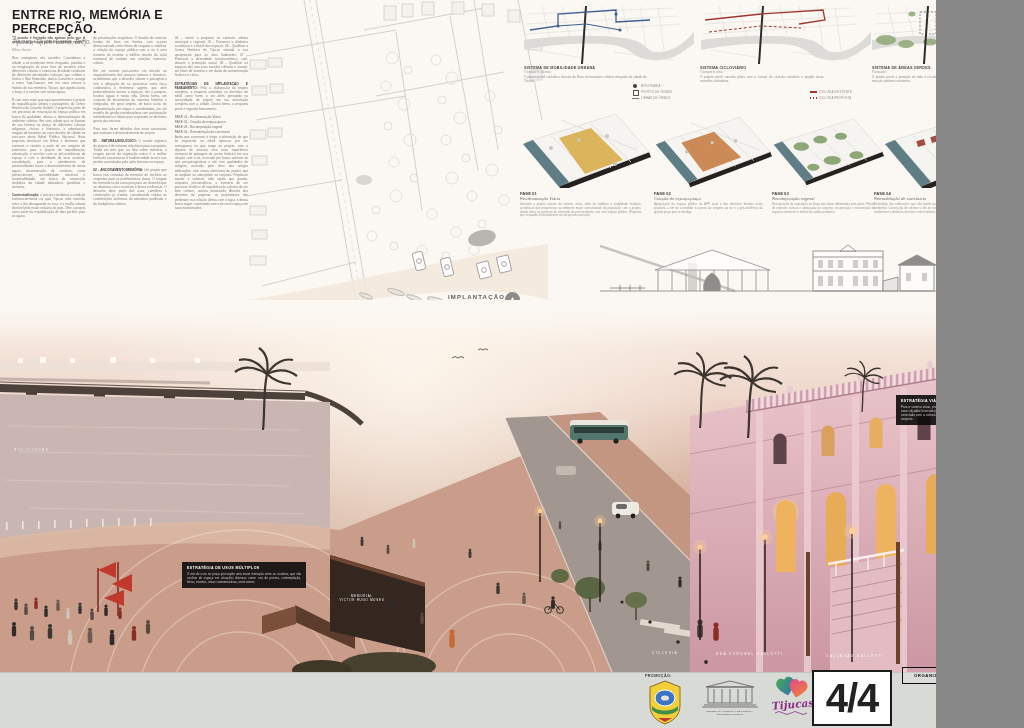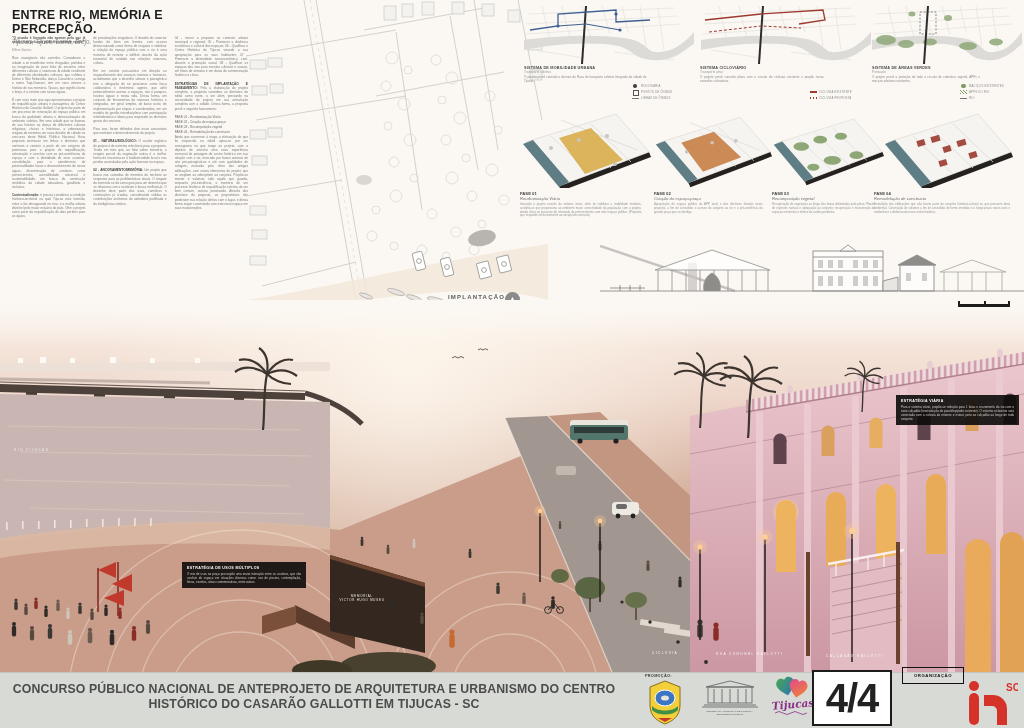--- a/index.html
+++ b/index.html
@@ -1,16 +1,16 @@
 <!DOCTYPE html>
 <html><head>
 <meta charset="utf-8">
 <style>
   html,body{margin:0;padding:0;background:#888;}
-  #board{position:relative;width:1024px;height:728px;overflow:hidden;
+  #board{position:relative;width:936px;height:728px;overflow:hidden;
          background:#fbf8f3;font-family:"Liberation Sans",sans-serif;color:#333;}
   #board *{box-sizing:border-box;}
   .abs{position:absolute;}
 
   
   #intro{left:12px;top:8px;width:236px;}
   #intro h1{margin:0;font-size:12.5px;letter-spacing:.2px;color:#1d1d1d;}
   #intro .sub{font-size:6.3px;font-style:italic;color:#8a8a8a;margin-top:2px;}
   #cols{position:absolute;left:12px;top:36px;width:236px;display:flex;gap:8px;}
   .tcol{width:74px;font-size:3.2px;line-height:1.3;color:#7c7c7c;text-align:justify;}
@@ -826,24 +826,20 @@
       <h4>ESTRATÉGIA DE USOS MÚLTIPLOS</h4>
       <p>O mix de usos na praça pressupõe uma maior interação entre os usuários, que vão usufruir do espaço em situações diversas como: uso de piscina, contemplação, feiras, eventos, áreas comemorativas, entre outros.</p>
     </div>
     <div class="callout" id="co-viaria">
       <h4>ESTRATÉGIA VIÁRIA</h4>
       <p>Para o sistema viário, propõe-se redução para 1 faixa e cruzamento da via com o novo calçadão (manutenção do paralelepípedo existente). O sistema cicloviário será conectado com a ciclovia do entorno e estará junto ao calçadão ao longo de todo conjunto.</p>
     </div>
   </div>
 
   <footer class="abs" id="footer">
-    <div id="ftitle">
-      <div>CONCURSO PÚBLICO NACIONAL DE ANTEPROJETO DE ARQUITETURA E URBANISMO DO CENTRO</div>
-      <div>HISTÓRICO DO CASARÃO GALLOTTI EM TIJUCAS - SC</div>
-    </div>
 
     <div id="promo">PROMOÇÃO:</div>
 
     <svg id="crest" viewBox="0 0 34 45">
       <path d="M17,1 L32,7 L32,25 C32,36 25,41 17,44 C9,41 2,36 2,25 L2,7 Z" fill="#f3cf3a" stroke="#8a6d1f" stroke-width="1"></path>
       <ellipse cx="17" cy="18" rx="10" ry="8" fill="#3a76c4" stroke="#fff" stroke-width="1"></ellipse>
       <ellipse cx="17" cy="18" rx="4" ry="2.6" fill="#e8e4da"></ellipse>
       <path d="M4,26 C9,32 25,32 30,26 L30,30 C24,36 10,36 4,30 Z" fill="#3f8f46"></path>
       <path d="M10,38 L24,38 L17,42 Z" fill="#c23a2e"></path>
     </svg>

